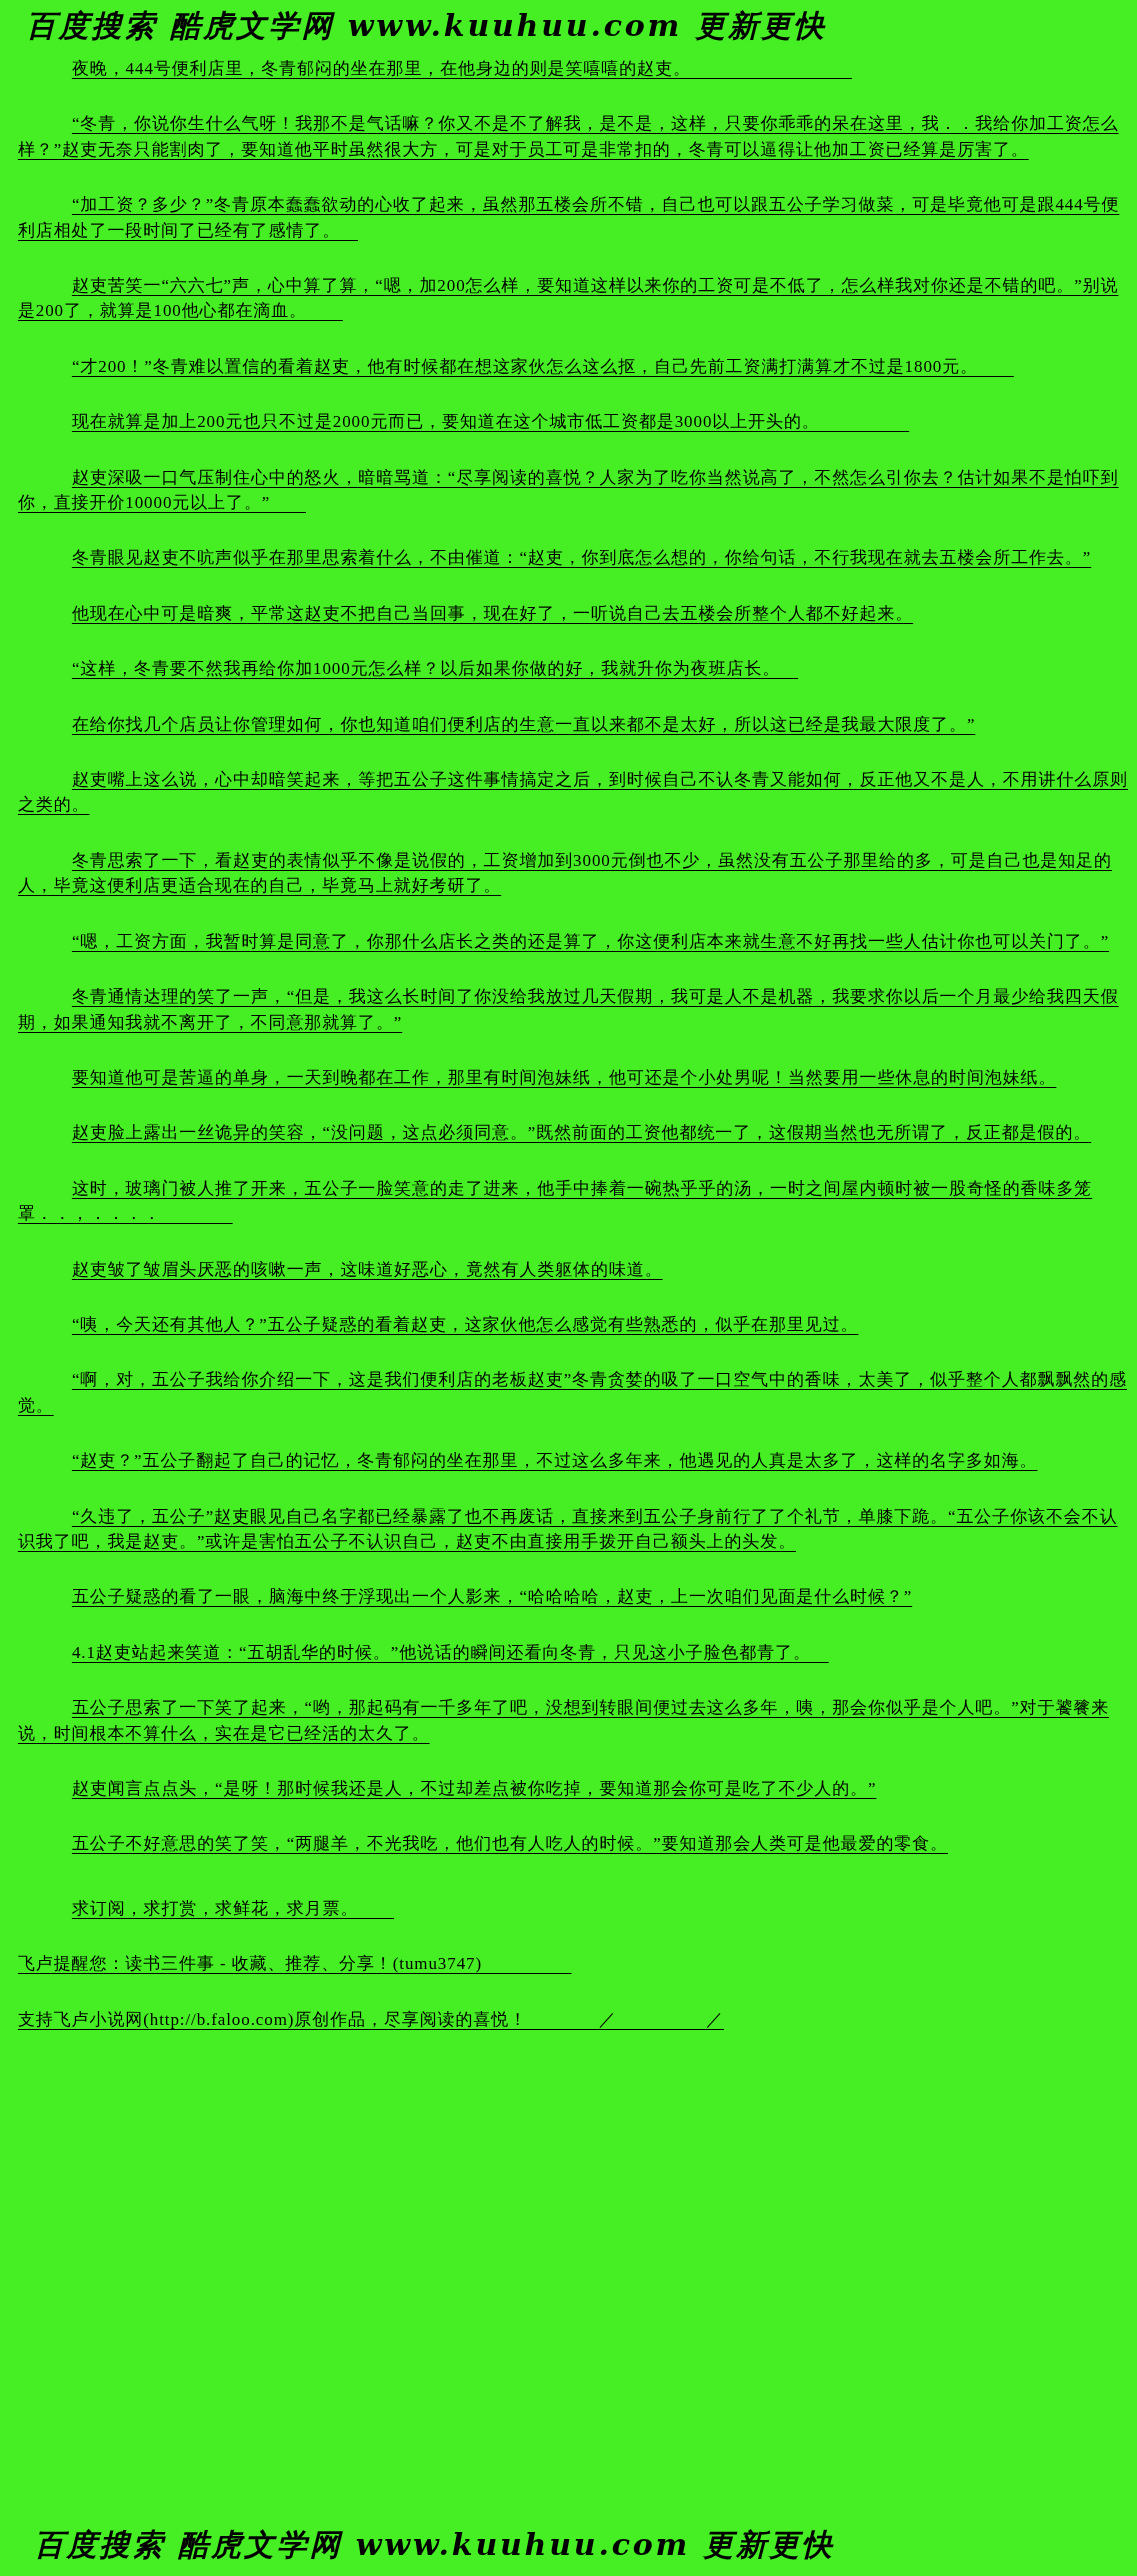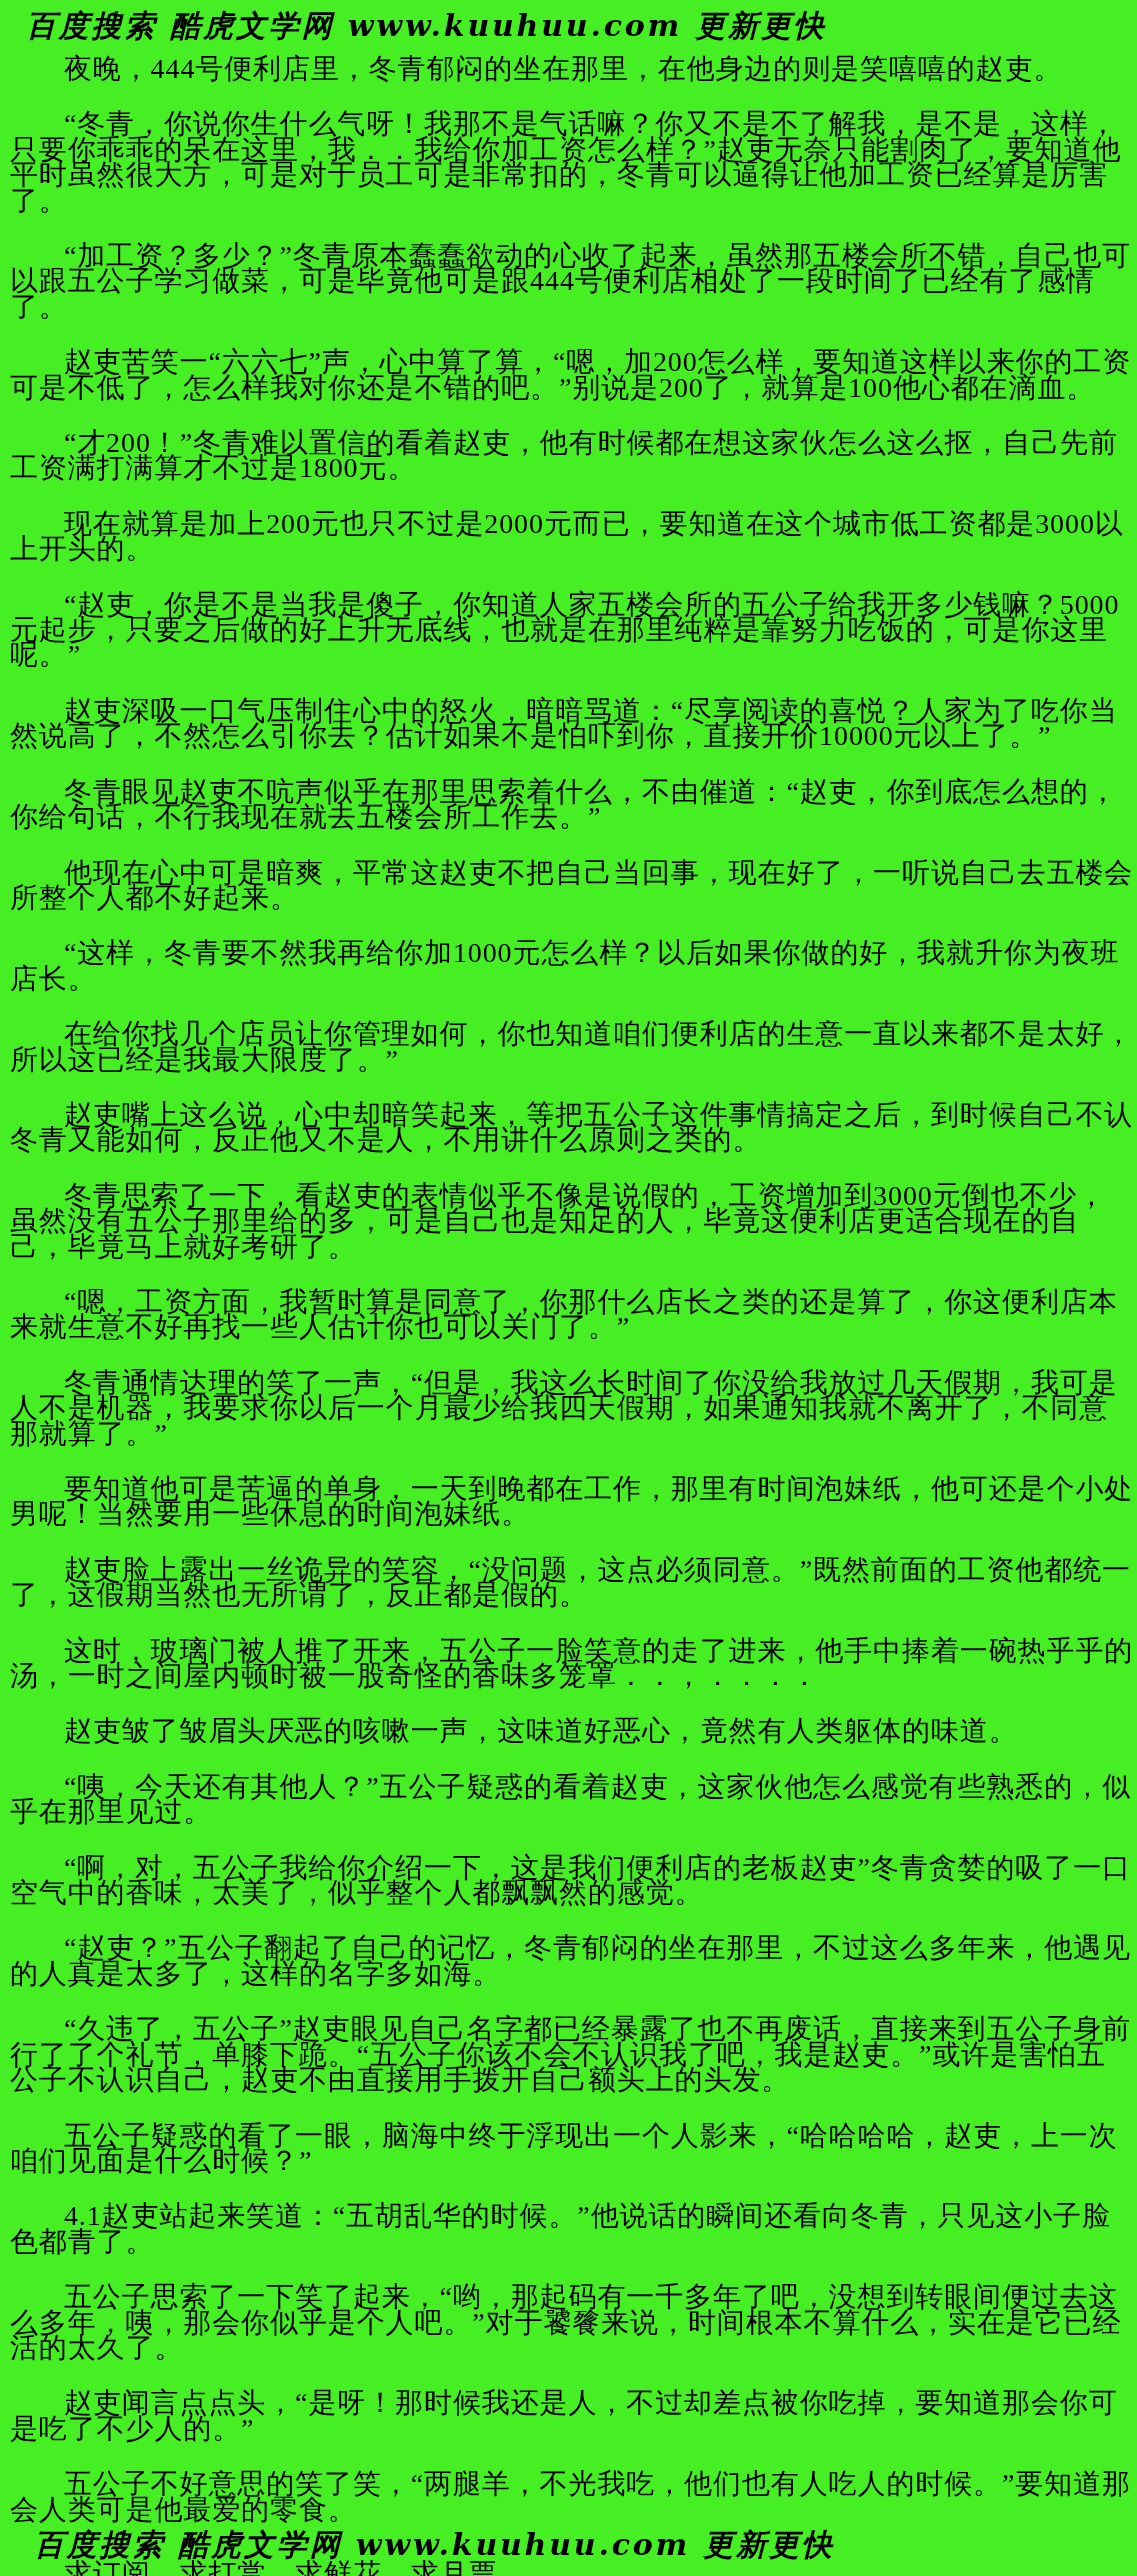--- a/index.html
+++ b/index.html
@@ -19,24 +19,25 @@
     font-style: italic;
     font-size: 30px;
     letter-spacing: 2.8px;
     padding: 5.6px 0 0 26px;
     white-space: nowrap;
   }
   .content {
     padding: 9.4px 3.8px 0 1.9px;
   }
   .para {
-    font-size: 28px;
+    font-size: 17px;
     line-height: 25.4px;
-    margin: 0 0 30px 8px;
+    margin: 0 0 30px 16px;
     text-indent: 54px;
+    text-decoration: underline;
     text-underline-offset: 3.8px;
     text-decoration-thickness: 0.9px;
     letter-spacing: 0.9px;
     word-break: break-all;
   }
   .no-indent { text-indent: 0; }
   .gap-top { margin-top: 39px; }
   .footer-banner {
     position: absolute;
     left: 34px;
@@ -49,21 +50,20 @@
 
 <div class="banner">百度搜索 酷虎文学网 www.kuuhuu.com 更新更快</div>
 
 <div class="content">
   <p class="para">夜晚，444号便利店里，冬青郁闷的坐在那里，在他身边的则是笑嘻嘻的赵吏。　　　　　　　　　</p>
   <p class="para">“冬青，你说你生什么气呀！我那不是气话嘛？你又不是不了解我，是不是，这样，只要你乖乖的呆在这里，我．．我给你加工资怎么样？”赵吏无奈只能割肉了，要知道他平时虽然很大方，可是对于员工可是非常扣的，冬青可以逼得让他加工资已经算是厉害了。</p>
   <p class="para">“加工资？多少？”冬青原本蠢蠢欲动的心收了起来，虽然那五楼会所不错，自己也可以跟五公子学习做菜，可是毕竟他可是跟444号便利店相处了一段时间了已经有了感情了。　</p>
   <p class="para">赵吏苦笑一“六六七”声，心中算了算，“嗯，加200怎么样，要知道这样以来你的工资可是不低了，怎么样我对你还是不错的吧。”别说是200了，就算是100他心都在滴血。　　</p>
   <p class="para">“才200！”冬青难以置信的看着赵吏，他有时候都在想这家伙怎么这么抠，自己先前工资满打满算才不过是1800元。　　</p>
   <p class="para">现在就算是加上200元也只不过是2000元而已，要知道在这个城市低工资都是3000以上开头的。　　　　　</p>
-  <p class="para">“赵吏，你是不是当我是傻子，你知道人家五楼会所的五公子给我开多少钱嘛？5000元起步，只要之后做的好上升无底线，也就是在那里纯粹是靠努力吃饭的，可是你这里呢。”</p>
   <p class="para">赵吏深吸一口气压制住心中的怒火，暗暗骂道：“尽享阅读的喜悦？人家为了吃你当然说高了，不然怎么引你去？估计如果不是怕吓到你，直接开价10000元以上了。”　　</p>
   <p class="para">冬青眼见赵吏不吭声似乎在那里思索着什么，不由催道：“赵吏，你到底怎么想的，你给句话，不行我现在就去五楼会所工作去。”</p>
   <p class="para">他现在心中可是暗爽，平常这赵吏不把自己当回事，现在好了，一听说自己去五楼会所整个人都不好起来。</p>
   <p class="para">“这样，冬青要不然我再给你加1000元怎么样？以后如果你做的好，我就升你为夜班店长。　</p>
   <p class="para">在给你找几个店员让你管理如何，你也知道咱们便利店的生意一直以来都不是太好，所以这已经是我最大限度了。”</p>
   <p class="para">赵吏嘴上这么说，心中却暗笑起来，等把五公子这件事情搞定之后，到时候自己不认冬青又能如何，反正他又不是人，不用讲什么原则之类的。</p>
   <p class="para">冬青思索了一下，看赵吏的表情似乎不像是说假的，工资增加到3000元倒也不少，虽然没有五公子那里给的多，可是自己也是知足的人，毕竟这便利店更适合现在的自己，毕竟马上就好考研了。</p>
   <p class="para">“嗯，工资方面，我暂时算是同意了，你那什么店长之类的还是算了，你这便利店本来就生意不好再找一些人估计你也可以关门了。”</p>
   <p class="para">冬青通情达理的笑了一声，“但是，我这么长时间了你没给我放过几天假期，我可是人不是机器，我要求你以后一个月最少给我四天假期，如果通知我就不离开了，不同意那就算了。”</p>
   <p class="para">要知道他可是苦逼的单身，一天到晚都在工作，那里有时间泡妹纸，他可还是个小处男呢！当然要用一些休息的时间泡妹纸。</p>

